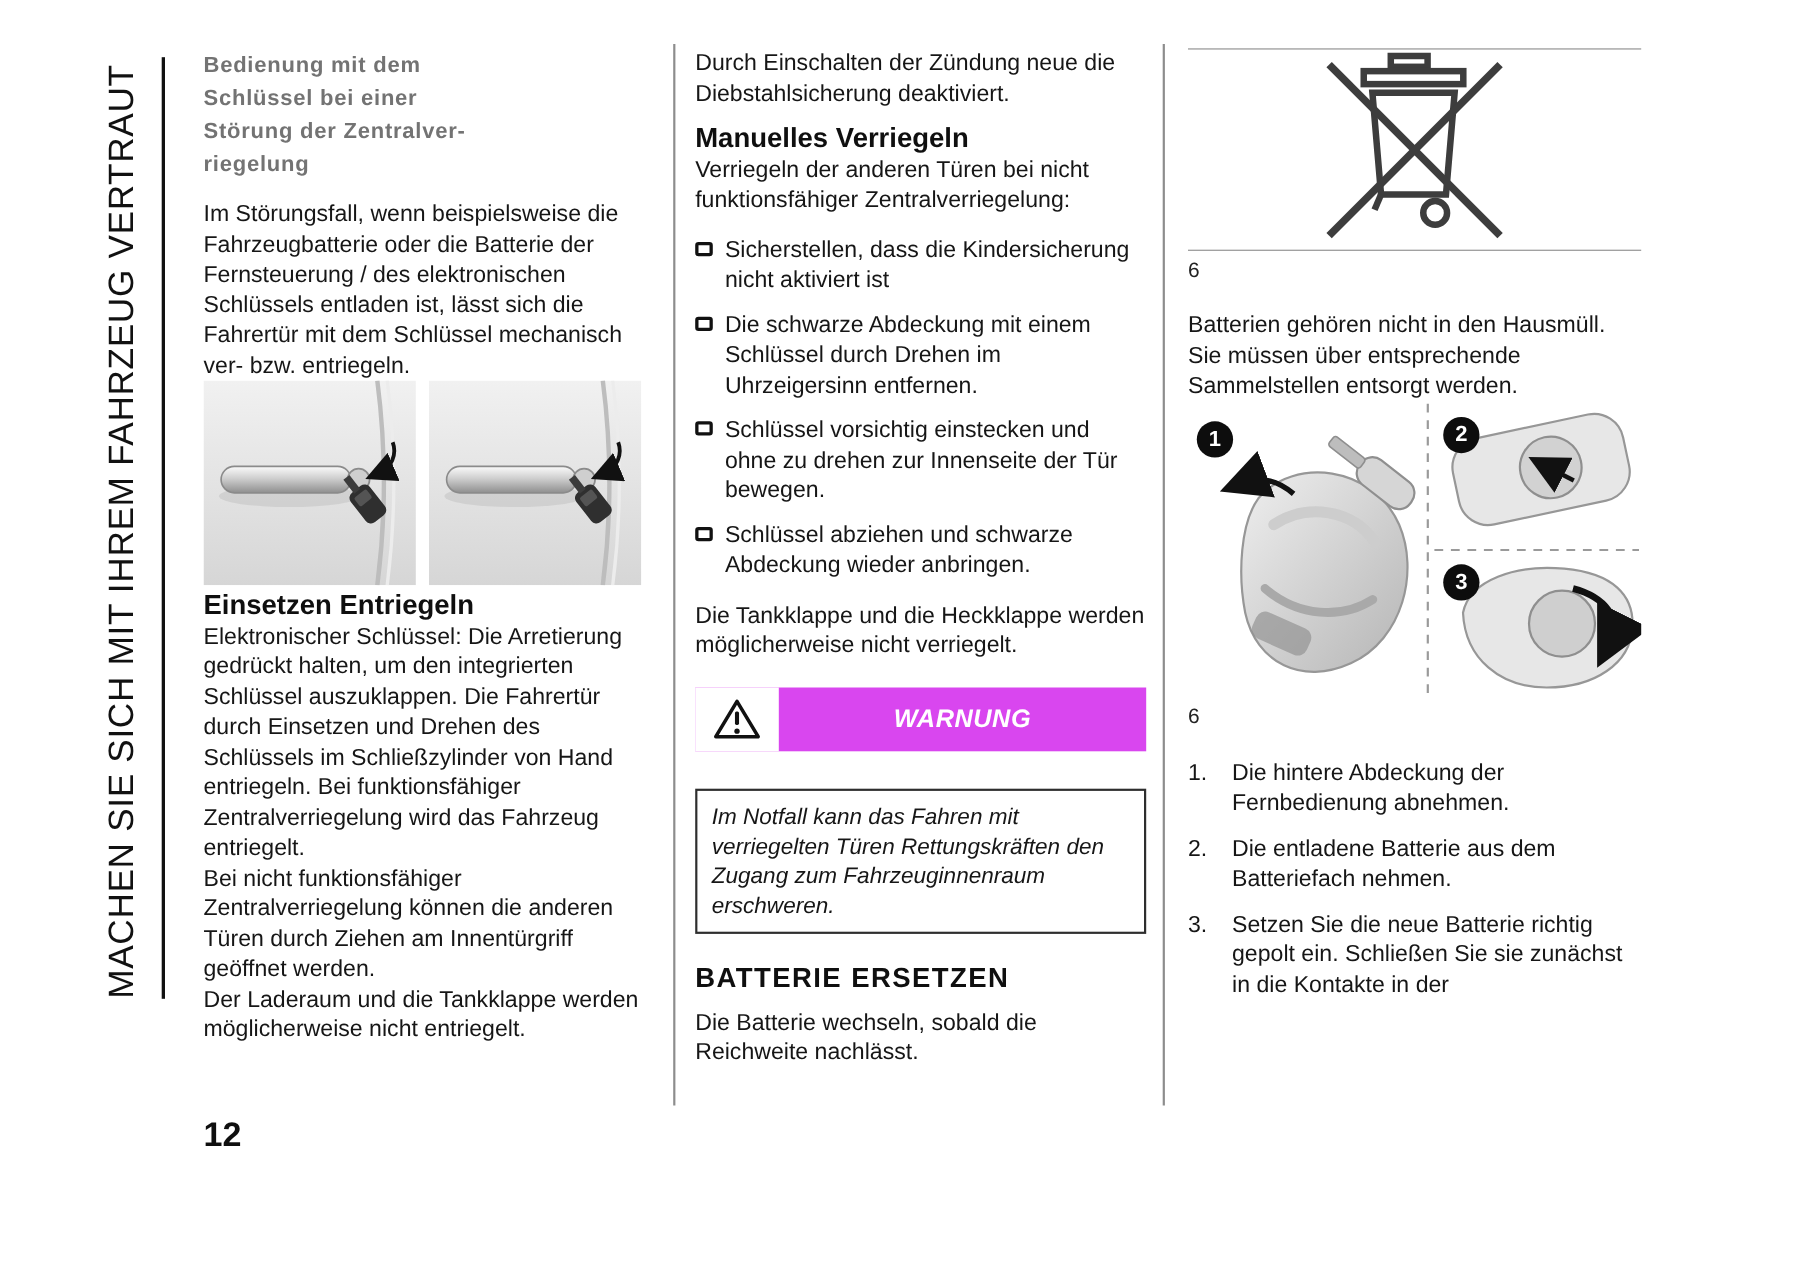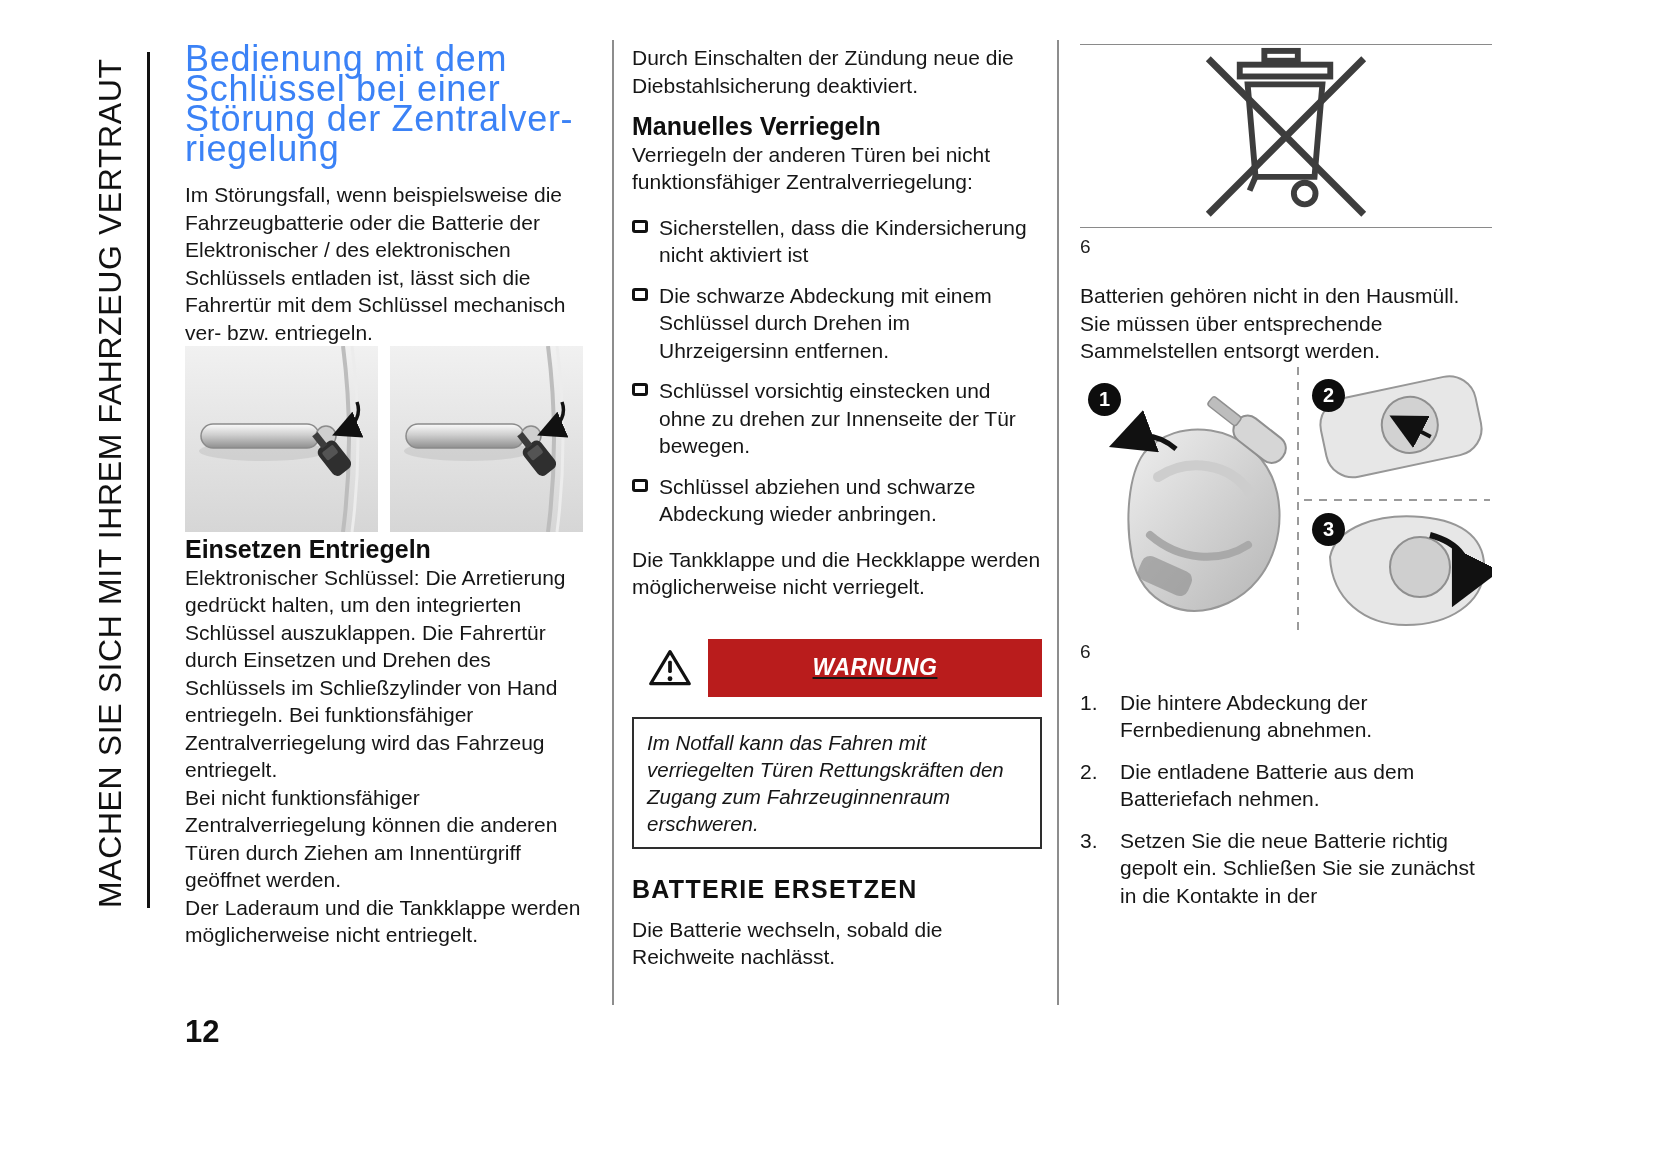--- a/index.html
+++ b/index.html
@@ -20,22 +20,22 @@
   
   .col { position:absolute; top:44px; }
   .col1 { left:185px; width:398px; }
   .col2 { left:632px; width:410px; }
   .col3 { left:1080px; width:412px; }
   .vdivider { position:absolute; top:40px; height:965px; width:1.5px; background:#8d8d8d; }
   .vd1 { left:612px; } .vd2 { left:1057px; }
 
   
   .main-heading {
-    font-size:36px; font-weight:normal; line-height:30px; letter-spacing:0.7px;
-    margin:0 0 17px 0; white-space:pre-line; color:#3b82f6;
+    font-size:20px; font-weight:bold; line-height:30px; letter-spacing:0.7px;
+    margin:0 0 17px 0; white-space:pre-line; color:#737373;
   }
   .body { font-size:21px; line-height:27.5px; margin:0; }
   .sub-heading { font-size:25px; font-weight:bold; line-height:27.5px; margin:0; color:#0f0f0f; }
   .mt14 { margin-top:14px; }
   .section-heading2 {
     font-size:25px; font-weight:bold; letter-spacing:1.3px; margin:26px 0 12px 0; color:#0f0f0f;
   }
 
   
   figure.fig { margin:0; position:relative; }
@@ -60,34 +60,34 @@
   .bullets { list-style:none; margin:18px 0 18px 0; padding:0; }
   .bullets li { display:flex; gap:11px; margin-bottom:13px;justify-content:flex-end; }
   .bullet-icon {
     flex:none; width:16px; height:13px; margin-top:6px;
     border:3px solid #111; border-radius:3px; background:#fff;
   }
   .bullet-text { font-size:21px; line-height:27.5px; }
 
   
   .warning-box {
-    margin-top:38px; height:58px; background:#b91c1c;
-    display:flex; align-items:stretch;text-decoration:underline;
+    margin-top:24px; height:58px; background:#d946ef;
+    display:flex; align-items:stretch;
   }
   .warning-icon {
     flex:none; width:76px; background:#ffffff;
     display:flex; align-items:center; justify-content:center;
   }
   .warning-label {
     flex:1; align-self:center; text-align:center;
     color:#ffffff; font-weight:bold; font-style:italic; font-size:23px; letter-spacing:0.5px;
   }
 
   
-  .note-box { margin-top:20px; border:2px solid #2e2e2e; padding:10px 13px; }
+  .note-box { margin-top:34px; border:2px solid #2e2e2e; padding:10px 13px; }
   .note-text { font-style:italic; font-size:20.5px; line-height:27px; margin:0; }
 
   
   .steps { list-style:none; margin:26px 0 0 0; padding:0; }
   .steps li { display:flex; margin-bottom:14px; }
   .step-num { flex:none; width:40px; font-size:21px; line-height:27.5px; }
   .step-text { flex:1; font-size:21px; line-height:27.5px; }
 
   .page-number { position:absolute; left:185px; top:1014px; font-size:31px; font-weight:bold; color:#0f0f0f; }
 </style>
@@ -99,21 +99,21 @@
   <div class="sidebar-title">MACHEN SIE SICH MIT IHREM FAHRZEUG VERTRAUT</div>
 
   <div class="vdivider vd1"></div>
   <div class="vdivider vd2"></div>
 
   <div class="col col1">
     <h1 class="main-heading">Bedienung mit dem
 Schlüssel bei einer
 Störung der Zentralver-
 riegelung</h1>
-    <p class="body">Im Störungsfall, wenn beispielsweise die Fahrzeugbatterie oder die Batterie der Elektronischer / des elektronischen Schlüssels entladen ist, lässt sich die Fahrertür mit dem Schlüssel mechanisch ver- bzw. entriegeln.</p>
+    <p class="body">Im Störungsfall, wenn beispielsweise die Fahrzeugbatterie oder die Batterie der Fernsteuerung / des elektronischen Schlüssels entladen ist, lässt sich die Fahrertür mit dem Schlüssel mechanisch ver- bzw. entriegeln.</p>
 
     <figure class="fig fig-handles">
       <svg width="398" height="186" viewBox="0 0 398 186">
         <defs>
           <linearGradient id="g-door" x1="0" y1="0" x2="0" y2="1">
             <stop offset="0" stop-color="#f1f1f1"></stop>
               <stop offset="1" stop-color="#d6d6d6"></stop>
           </linearGradient>
           <linearGradient id="g-handle" x1="0" y1="0" x2="0" y2="1">
             <stop offset="0" stop-color="#fbfbfb"></stop>

